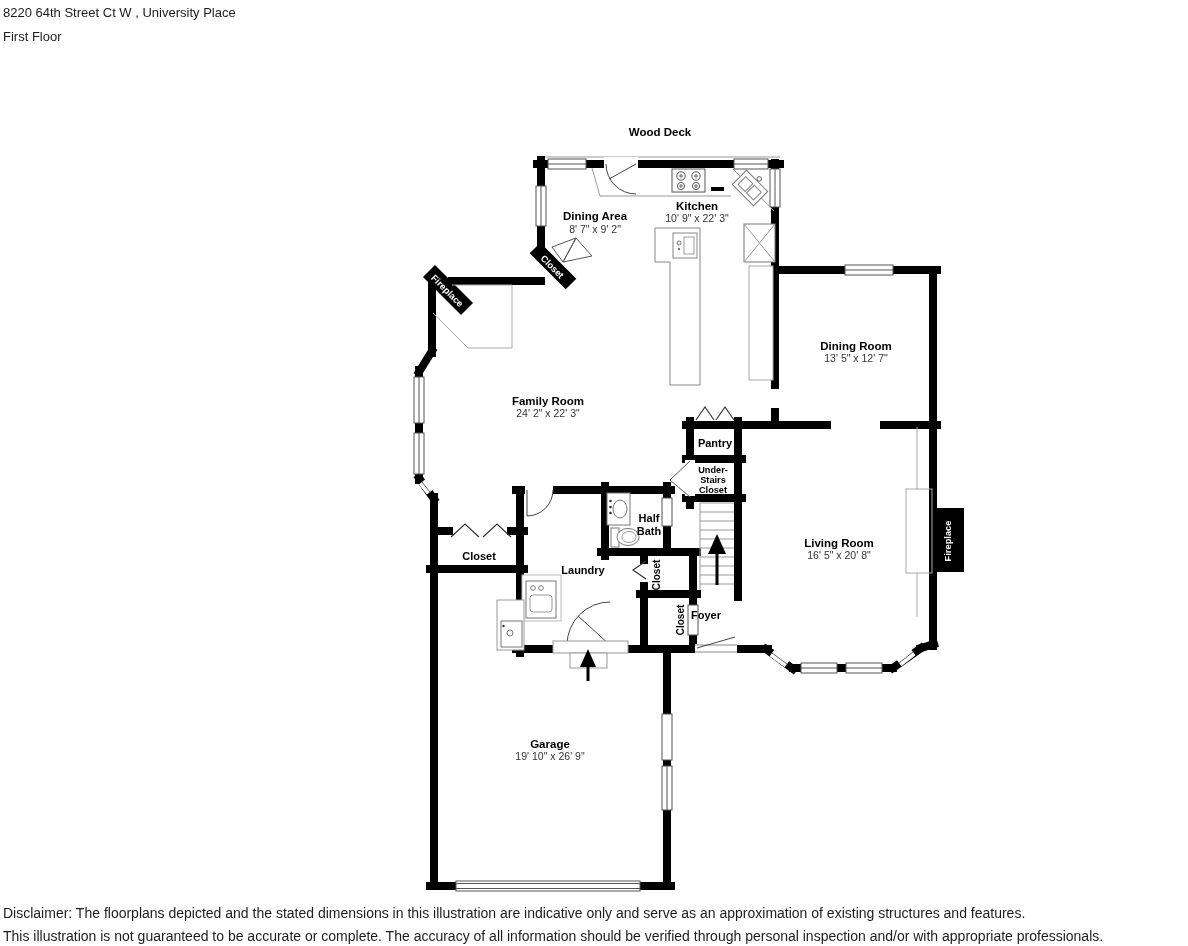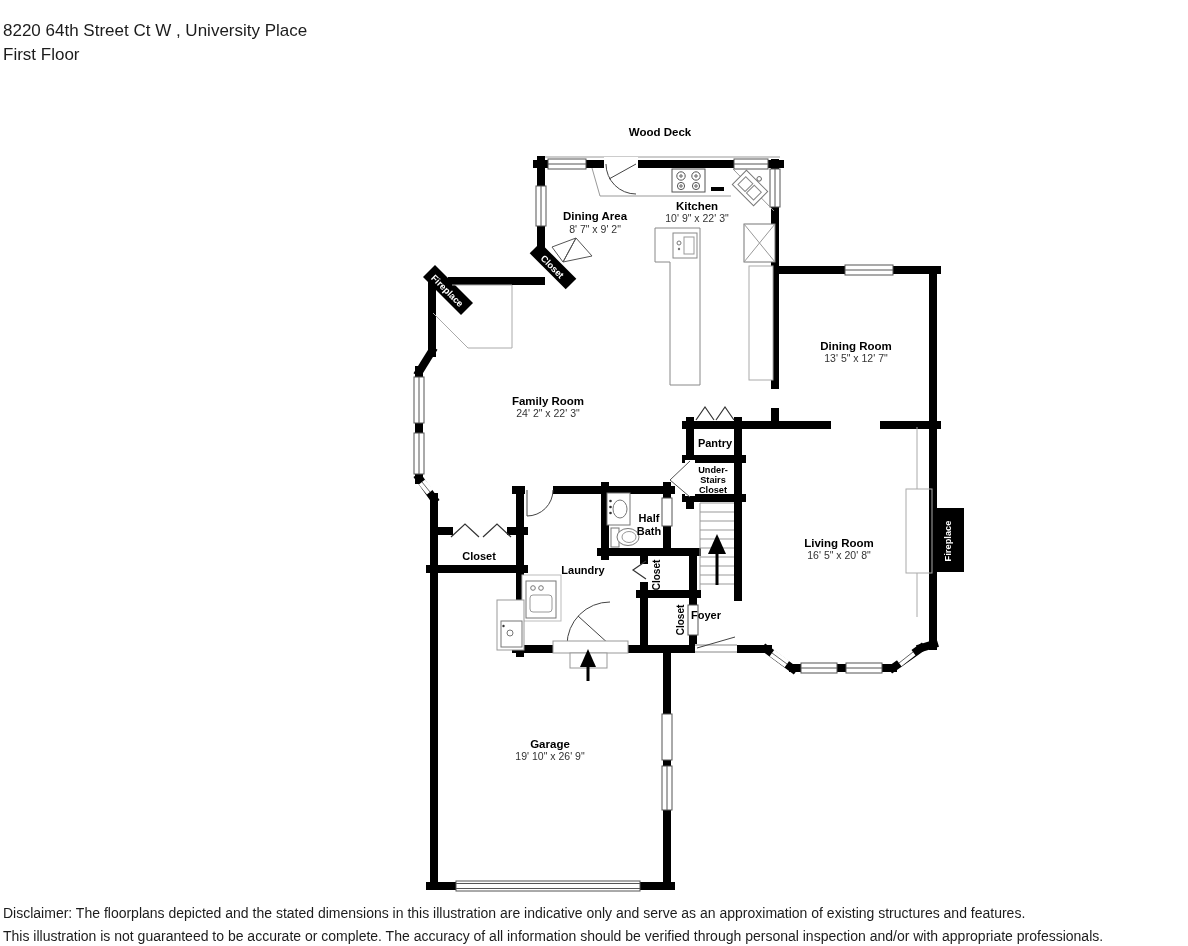--- a/index.html
+++ b/index.html
@@ -1,18 +1,18 @@
 <!DOCTYPE html>
 <html><head>
 <meta charset="utf-8">
 <style>
   html,body{margin:0;padding:0;background:#fff;}
   body{font-family:"Liberation Sans",sans-serif;}
   #canvas{position:relative;width:1188px;height:946px;background:#fff;overflow:hidden;}
-  .hdr{position:absolute;left:3px;top:19px;font-size:17px;color:#1c1c1c;line-height:24px;white-space:pre;}
+  .hdr{position:absolute;left:3px;top:1px;font-size:13px;color:#1c1c1c;line-height:24px;white-space:pre;}
   .ftr{position:absolute;left:3px;top:902px;font-size:14px;color:#1c1c1c;line-height:23px;white-space:pre;}
   svg{position:absolute;left:0;top:0;}
   text{font-family:"Liberation Sans",sans-serif;}
   .rname{font-size:11.5px;font-weight:bold;fill:#000;}
   .rsmall{font-size:11px;font-weight:bold;fill:#000;}
   .rdims{font-size:10.5px;fill:#333;}
   .rtiny{font-size:9.2px;font-weight:bold;fill:#000;}
   .rband{font-size:9.3px;font-weight:bold;fill:#fff;}
   .rvert{font-size:10px;font-weight:bold;fill:#000;}
 </style>

